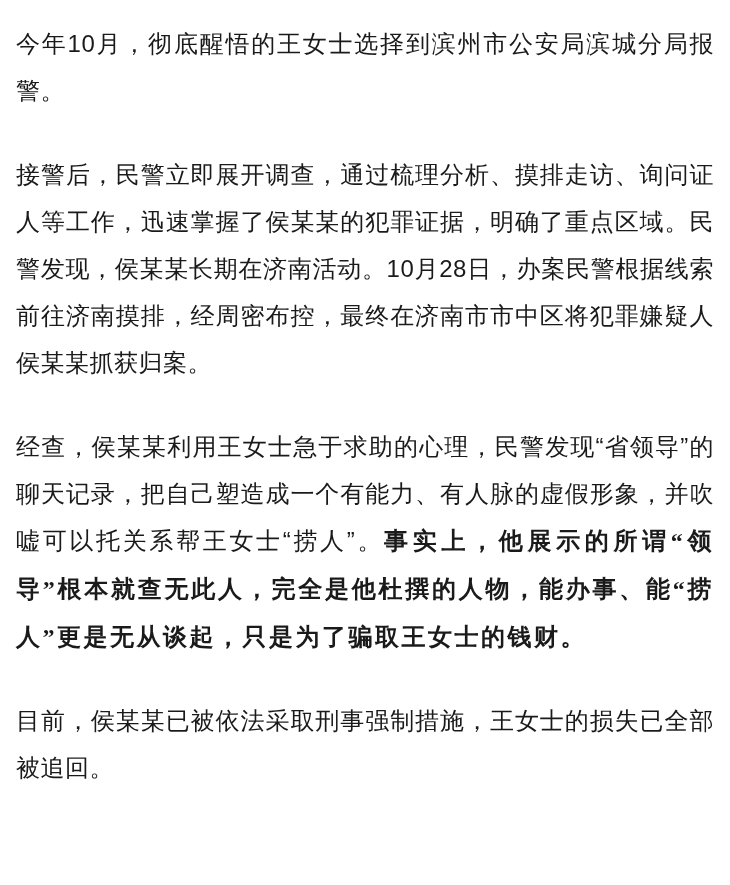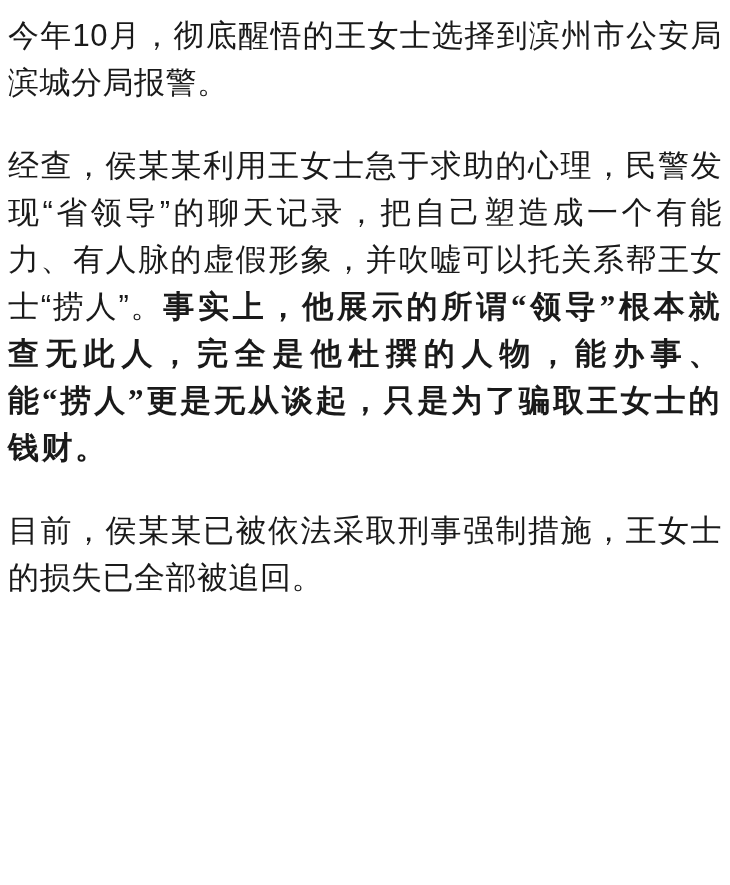--- a/index.html
+++ b/index.html
@@ -12,39 +12,40 @@
     width: 730px;
     height: 885px;
     overflow: hidden;
     font-family: "Liberation Sans", "DejaVu Sans", sans-serif;
     color: #1a1a1a;
   }
   .article {
     padding: 12px 8px 0 8px;
   }
   .para {
-    margin: 0;
-    font-size: 31px;
+    margin: 8px;
+    font-size: 24px;
     line-height: 47px;
     text-align: justify;
     letter-spacing: 0.5px;
     word-break: break-all;
   }
   .para + .para {
     margin-top: 36px;
   }
   .para strong {
     font-weight: 700;
     letter-spacing: 2.5px;
     font-family: Liberation Serif, serif;
   }
 </style>
 </head>
 <body>
 
 <div class="article">
   <p class="para"><span>今年10月，彻底醒悟的王女士选择到滨州市公安局滨城分局报警。</span><strong></strong></p>
 
+  <p class="para"><span>接警后，民警立即展开调查，通过梳理分析、摸排走访、询问证人等工作，迅速掌握了侯某某的犯罪证据，明确了重点区域。民警发现，侯某某长期在济南活动。10月28日，办案民警根据线索前往济南摸排，经周密布控，最终在济南市市中区将犯罪嫌疑人侯某某抓获归案。</span><strong></strong></p>
 
   <p class="para"><span>经查，侯某某利用王女士急于求助的心理，民警发现“省领导”的聊天记录，把自己塑造成一个有能力、有人脉的虚假形象，并吹嘘可以托关系帮王女士“捞人”。</span><strong>事实上，他展示的所谓“领导”根本就查无此人，完全是他杜撰的人物，能办事、能“捞人”更是无从谈起，只是为了骗取王女士的钱财。</strong></p>
 
   <p class="para"><span>目前，侯某某已被依法采取刑事强制措施，王女士的损失已全部被追回。</span><strong></strong></p>
 </div>
 
 </body></html>

